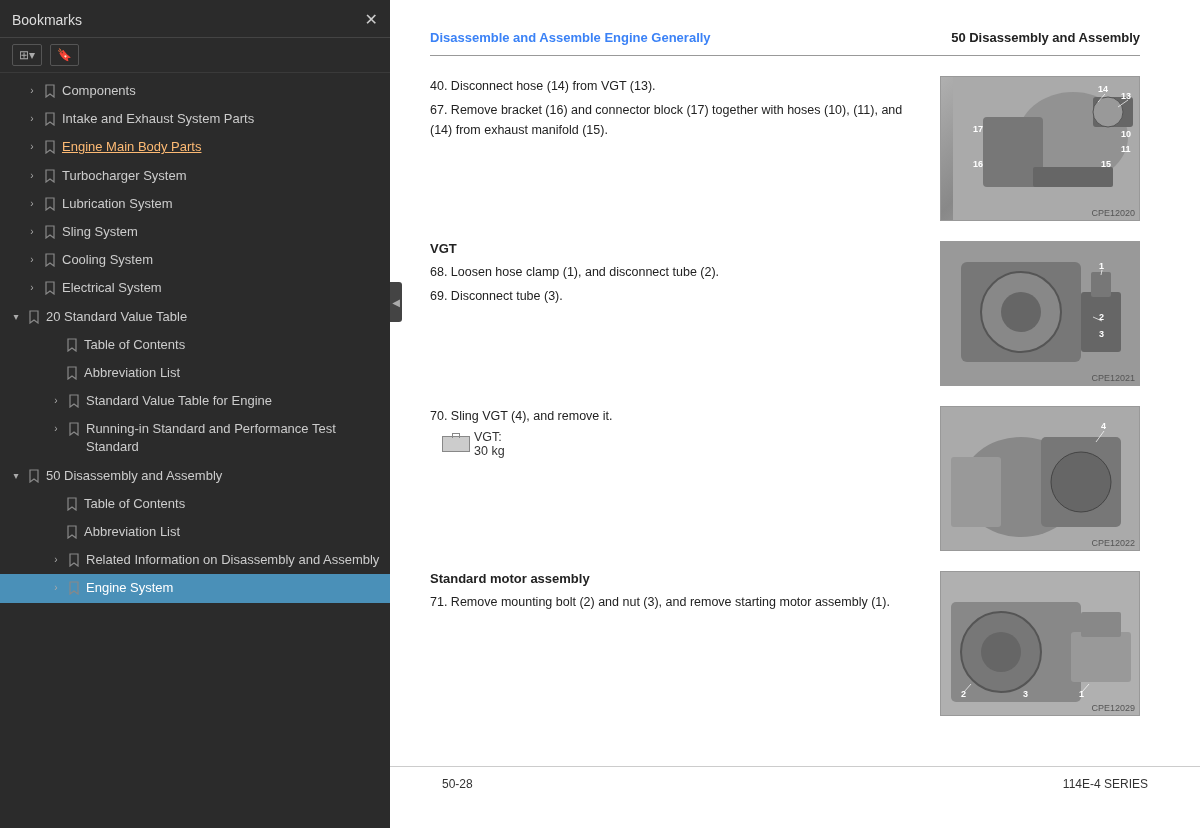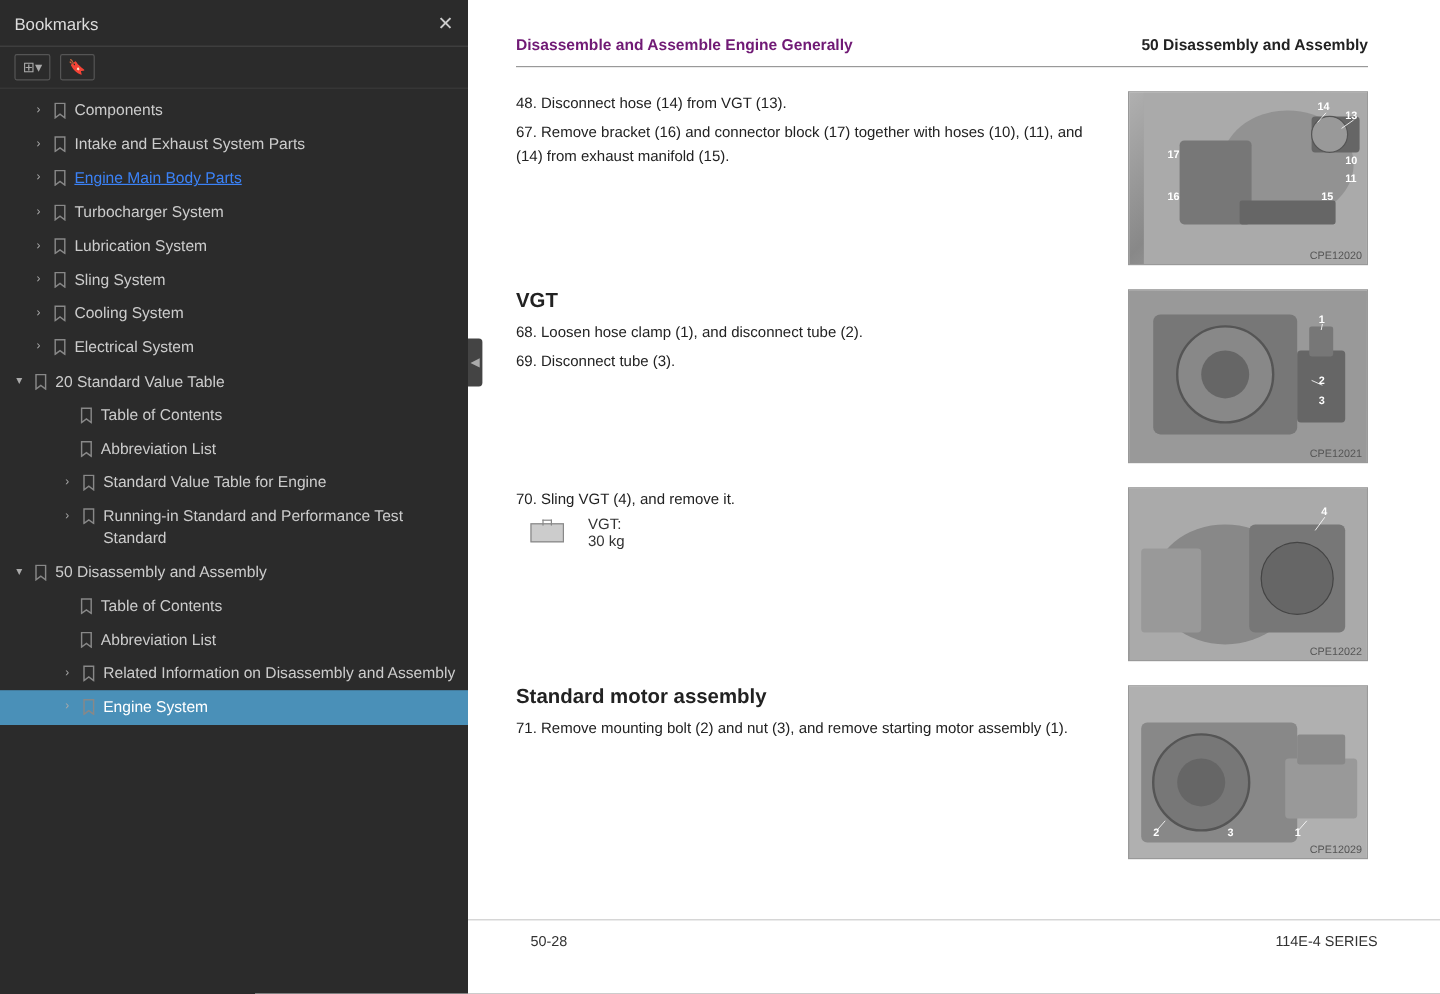--- a/index.html
+++ b/index.html
@@ -140,21 +140,21 @@
       font-size: 11px;
     }
 
     .item-label {
       color: #ccc;
       flex: 1;
       line-height: 1.4;
     }
 
     .item-label.link-style {
-      color: #3b82f6;
+      color: #fdba74;
       text-decoration: underline;
     }
 
     
     .collapse-handle {
       position: absolute;
       right: -12px;
       top: 50%;
       transform: translateY(-50%);
       width: 12px;
@@ -188,21 +188,21 @@
       justify-content: space-between;
       align-items: baseline;
       padding-bottom: 10px;
       border-bottom: 1px solid #999;
       margin-bottom: 20px;
     }
 
     .page-header-left {
       font-size: 13px;
       font-weight: bold;
-      color: #701a75;
+      color: #3b82f6;
     }
 
     .page-header-right {
       font-size: 13px;
       font-weight: bold;
       color: #222;
     }
 
     .section-row {
       display: flex;
@@ -249,30 +249,30 @@
     }
 
     .step-text {
       font-size: 12.5px;
       color: #222;
       line-height: 1.6;
       margin-bottom: 4px;
     }
 
     .sub-section-title {
-      font-size: 17px;
+      font-size: 13px;
       font-weight: bold;
       color: #222;
       margin-bottom: 6px;
     }
 
     .weight-note {
       display: flex;
       align-items: center;
-      gap: 20px;
+      gap: 4px;
       font-size: 12.5px;
       color: #333;
       margin: 4px 0 4px 12px;
     }
 
     .weight-icon {
       width: 28px;
       height: 16px;
       background: #ccc;
       border: 1px solid #888;
@@ -522,21 +522,21 @@
   <div class="page-content">
 
     <div class="page-header-bar">
       <span class="page-header-left">Disassemble and Assemble Engine Generally</span>
       <span class="page-header-right">50 Disassembly and Assembly</span>
     </div>
 
     <div class="section-row">
       <div class="section-text">
         <div class="step-text">
-          <span>48. </span>Disconnect hose (14) from VGT (13).
+          <span>40. </span>Disconnect hose (14) from VGT (13).
         </div>
         <div class="step-text">
           <span>67. </span>Remove bracket (16) and connector block (17) together with hoses (10), (11), and (14) from exhaust manifold (15).
         </div>
       </div>
       <div class="section-image engine-img-1">
         
         <svg width="200" height="145" viewBox="0 0 200 145" xmlns="http://www.w3.org/2000/svg">
           <rect width="200" height="145" fill="#aaa"></rect>
           <ellipse cx="120" cy="60" rx="55" ry="45" fill="#888" opacity="0.7"></ellipse>

